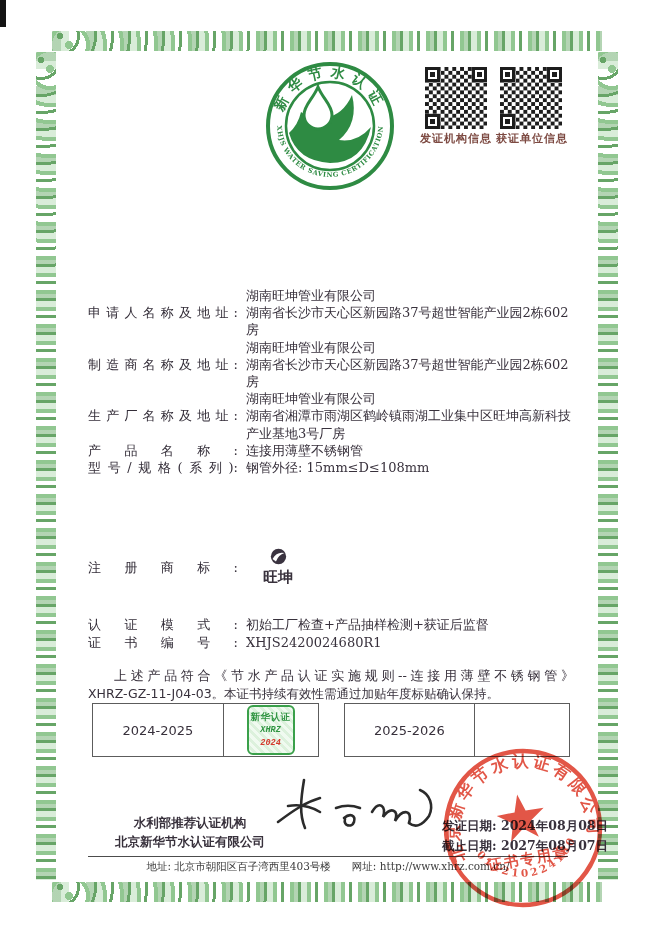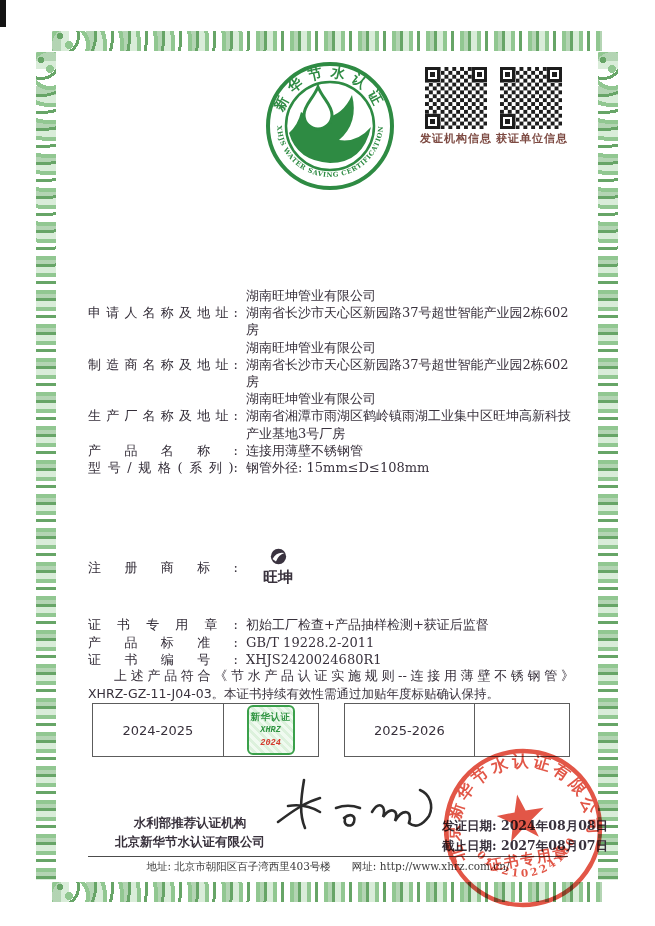--- a/index.html
+++ b/index.html
@@ -144,26 +144,22 @@
       <div class="tm-val">
         <svg class="tm-icon" viewBox="0 0 20 20">
           <circle cx="10" cy="10" r="9" fill="#3a3340"></circle>
           <path d="M3,13 Q8,4 17,6 Q10,8 7,16 Z" fill="#ffffff"></path>
         </svg>
         <span>旺坤</span>
       </div>
     </div>
 
     <div class="row gap-md">
-      <div class="lbl">证书专用章:</div>
+      <div class="lbl">认证模式:</div>
       <div class="val">初始工厂检查+产品抽样检测+获证后监督</div>
-    </div>
-    <div class="row">
-      <div class="lbl">产品标准:</div>
-      <div class="val">GB/T 19228.2-2011</div>
     </div>
     <div class="row">
       <div class="lbl">证书编号:</div>
       <div class="val">XHJS2420024680R1</div>
     </div>
   </div>
 
   <div class="statement">
     <div class="st1">上述产品符合《节水产品认证实施规则--连接用薄壁不锈钢管》</div>
     <div class="st2">XHRZ-GZ-11-J04-03。本证书持续有效性需通过加贴年度标贴确认保持。</div>

